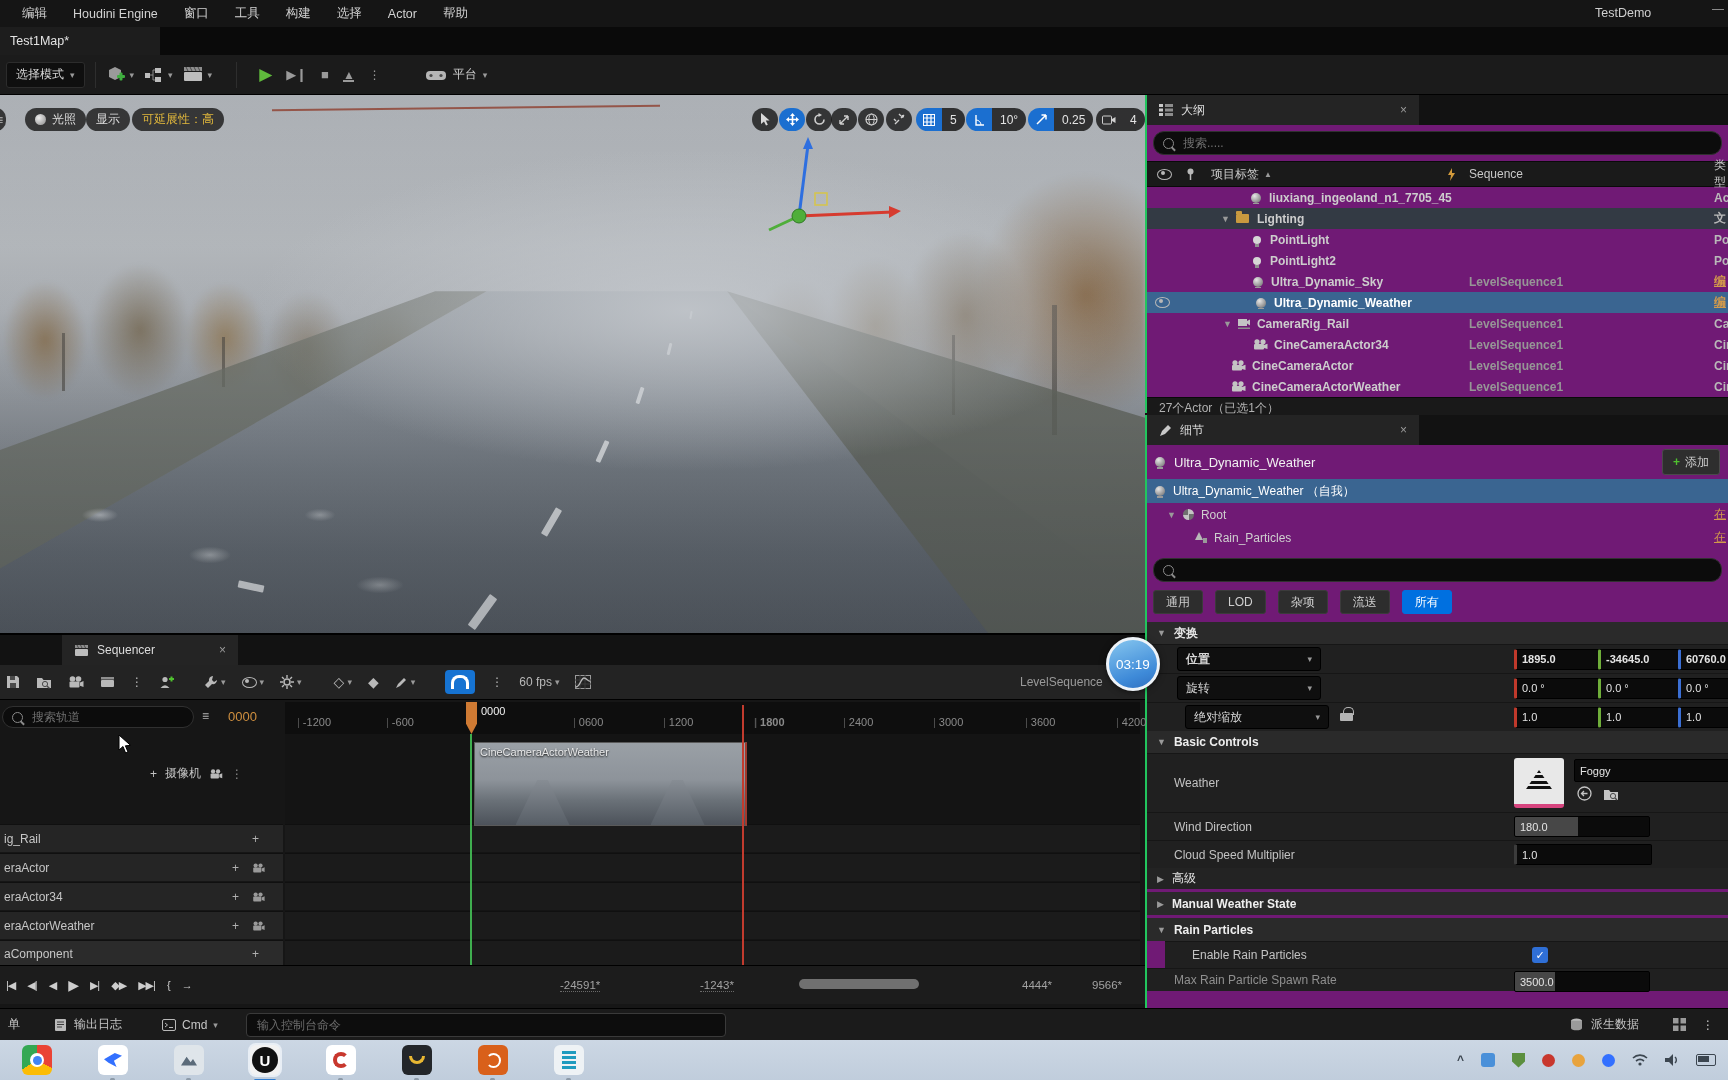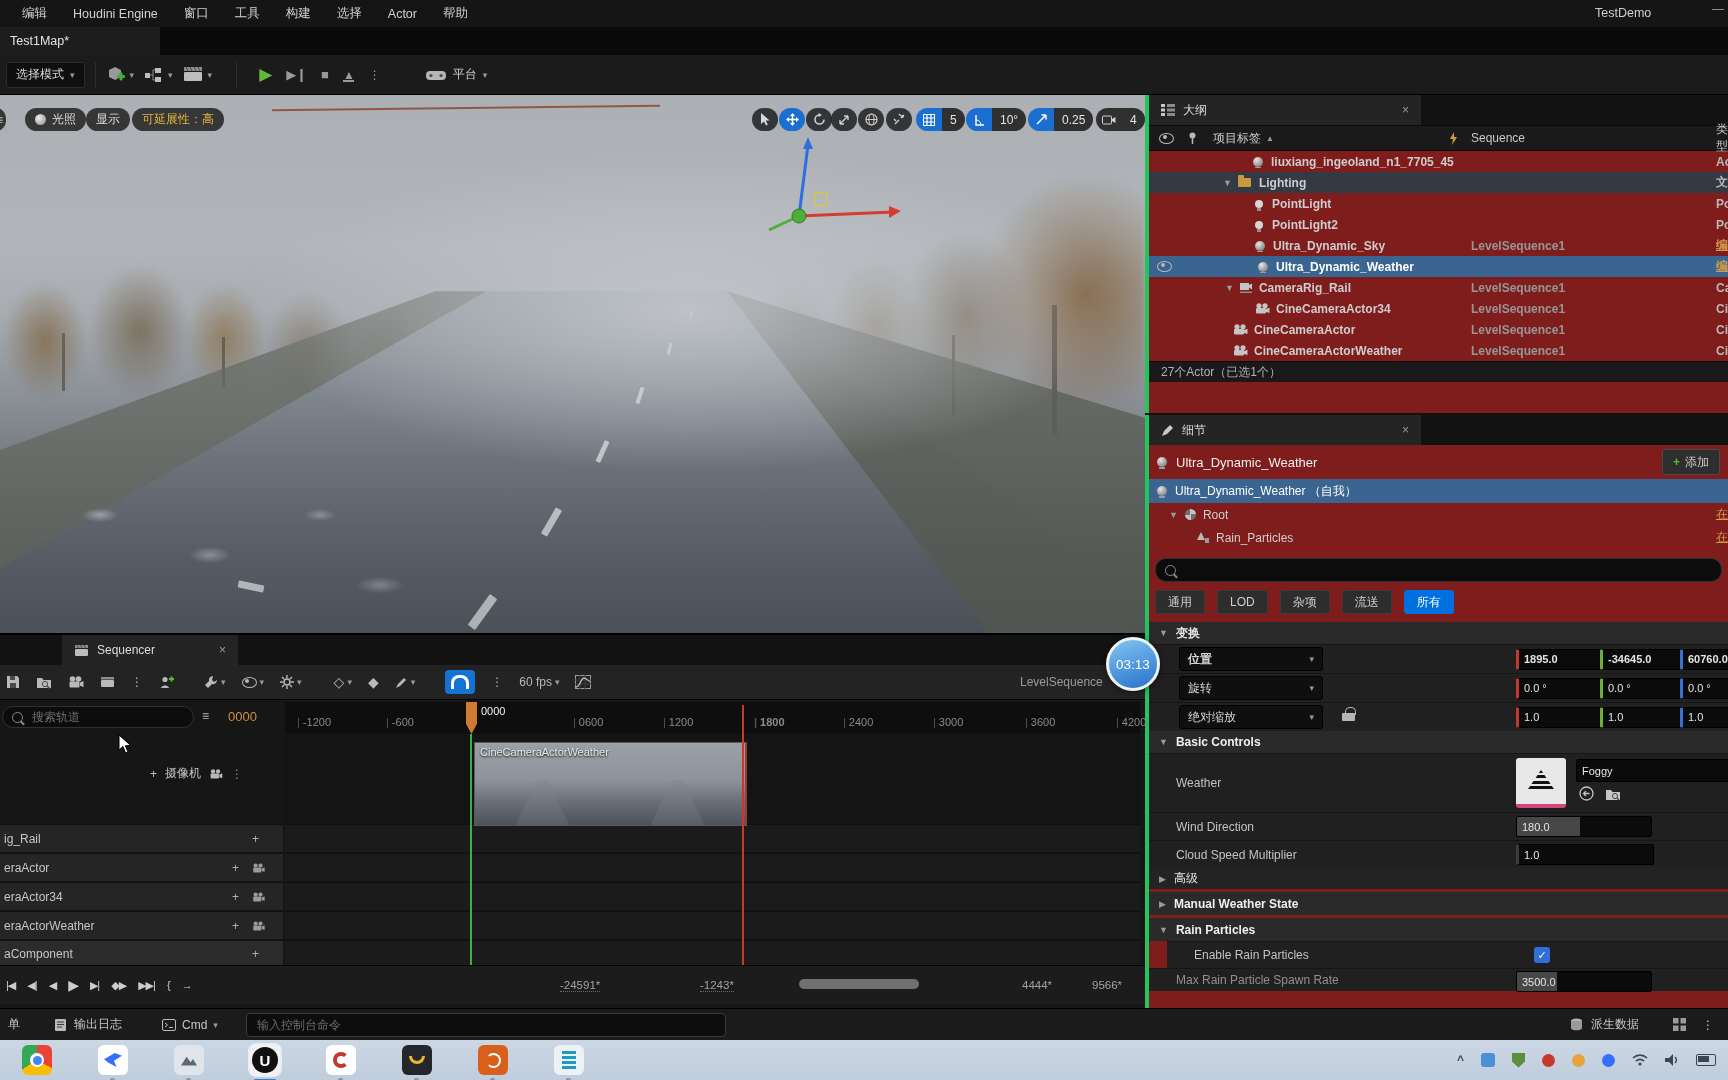--- a/index.html
+++ b/index.html
@@ -43,21 +43,21 @@
     radial-gradient(56% 44% at 60% 40%,rgba(197,201,206,.85),rgba(197,201,206,0) 68%),
     linear-gradient(180deg,rgba(182,186,191,.35) 0%,rgba(160,165,170,.12) 55%,rgba(80,86,92,.22) 100%);}
   .redline{left:272px;top:12px;width:388px;height:2px;background:rgba(142,62,46,.8);transform:rotate(-0.7deg);}
   .vpill{height:23px;border-radius:12px;background:rgba(24,24,24,.8);display:flex;align-items:center;gap:6px;padding:0 10px;color:#dedede;font-size:12px;}
   .vbtn{width:26px;height:23px;border-radius:12px;background:rgba(26,26,26,.82);display:flex;align-items:center;justify-content:center;}
   .vblue{background:#1b6fd0;}
   .snappill{height:23px;border-radius:12px;overflow:hidden;display:flex;}
   .snappill .si{width:26px;display:flex;align-items:center;justify-content:center;background:#1b6fd0;}
   .snappill .sv{display:flex;align-items:center;justify-content:center;background:rgba(26,26,26,.85);padding:0 8px;color:#e4e4e4;}
   
-  .panel{background:#7f1d1d;border-left:4px solid #22c55e;}
+  .panel{background:#701a75;border-left:2px solid #22c55e;}
   .tabstrip{height:30px;background:#121212;display:flex;}
   .ptab{height:30px;background:#242424;display:flex;align-items:center;gap:8px;padding:0 12px;color:#dcdcdc;}
   .searchpill{height:22px;border-radius:11px;background:#0c0c0c;border:1px solid #303030;display:flex;align-items:center;gap:7px;padding:0 9px;}
   .searchpill input{background:transparent;border:0;outline:0;color:#cfcfcf;font-size:12px;width:100%;font-family:inherit;}
   .searchpill input::placeholder{color:#6f6f6f;}
   .mag{width:9px;height:9px;border:1.5px solid #8b8b8b;border-radius:50%;position:relative;flex:0 0 auto;}
   .mag::after{content:"";position:absolute;width:5px;height:1.5px;background:#8b8b8b;transform:rotate(45deg);left:7px;top:9px;}
   .orow{height:21px;display:flex;align-items:center;position:relative;color:#cdcdcd;font-size:12px;white-space:nowrap;font-weight:bold;}
   .orow .seq{position:absolute;left:322px;color:#969696;}
   .orow .typ{position:absolute;left:567px;width:16px;overflow:hidden;color:#b9b9b9;}
@@ -306,20 +306,24 @@
             <rect x="0" y="4.5" width="4" height="3" fill="#c9c9c9"></rect>
             <rect x="0" y="9" width="4" height="3" fill="#c9c9c9"></rect>
             <rect x="6" y="0" width="8" height="3" fill="#8c8c8c"></rect>
             <rect x="6" y="4.5" width="8" height="3" fill="#8c8c8c"></rect>
             <rect x="6" y="9" width="8" height="3" fill="#8c8c8c"></rect>
           </svg>
         <span>大纲</span>
         <span style="margin-left:auto;color:#9a9a9a;">×</span>
       </div>
     </div>
+    <div class="searchpill" style="margin:6px;">
+      <span class="mag"></span>
+      <input placeholder="搜索....." style="">
+    </div>
     <div style="height:24px;background:#1a1a1a;border-top:1px solid #0a0a0a;border-bottom:1px solid #0a0a0a;position:relative;display:flex;align-items:center;color:#c9c9c9;">
       <span class="eye" style="margin-left:10px;"></span>
       <svg width="9" height="13" viewBox="0 0 9 13" style="margin-left:14px;">
           <circle cx="4.5" cy="3.5" r="3" fill="#b8b8b8"></circle>
           <line x1="4.5" y1="6" x2="4.5" y2="12" stroke="#b8b8b8" stroke-width="1.5"></line>
         </svg>
       <span style="margin-left:16px;">项目标签</span>
       <span style="font-size:8px;margin-left:5px;color:#9a9a9a;">▲</span>
       <svg width="9" height="13" viewBox="0 0 9 13" style="position:absolute;left:300px;">
           <polygon points="5,0 1,7 4,7 3,13 8,5 5,5" fill="#d29a3b"></polygon>
@@ -473,21 +477,21 @@
     <div class="prow" style="height:28px;position:relative;">
       <div class="labbtn" style="left:30px;width:126px;">
         <span>旋转</span>
           <span class="carx">▾</span>
       </div>
       <div class="nfield bx" style="left:367px;width:80px;">0.0 °</div>
       <div class="nfield by" style="left:451px;width:70px;">0.0 °</div>
       <div class="nfield bz" style="left:531px;width:52px;">0.0 °</div>
     </div>
     <div class="prow" style="height:28px;position:relative;">
-      <div class="labbtn" style="left:30px;width:126px;gap:28px;">
+      <div class="labbtn" style="left:38px;width:126px;gap:28px;">
         <span>绝对缩放</span>
           <span class="carx">▾</span>
       </div>
       <span style="position:absolute;left:196px;width:9px;height:7px;border:1.5px solid #b5b5b5;border-bottom:0;border-radius:5px 5px 0 0;top:4px;"></span>
       <span style="position:absolute;left:193px;top:10px;width:13px;height:8px;background:#b5b5b5;border-radius:1px;"></span>
       <div class="nfield bx" style="left:367px;width:80px;">1.0</div>
       <div class="nfield by" style="left:451px;width:70px;">1.0</div>
       <div class="nfield bz" style="left:531px;width:52px;">1.0</div>
     </div>
     <div class="hdr" style="height:22px;color:#eee;">
@@ -733,21 +737,21 @@
       <span class="tp">→</span>
       <span class="rangenum" style="left:560px;">-24591*</span>
       <span class="rangenum" style="left:700px;">-1243*</span>
       <span style="position:absolute;left:799px;top:13px;width:120px;height:10px;background:#707070;border-radius:5px;"></span>
       <span class="rangenum" style="left:1022px;border-bottom:0;">4444*</span>
       <span class="rangenum" style="left:1092px;border-bottom:0;">9566*</span>
     </div>
   </div>
 
   <div class="abs clock">
-    <span>03:13</span>
+    <span>03:19</span>
   </div>
 
   <svg class="abs" style="left:118px;top:735px;" width="14" height="20" viewBox="0 0 14 20">
     <polygon points="1,0 1,15 5,11.5 7.6,18 10,17 7.4,10.8 12.6,10.4" fill="#fff" stroke="#000"></polygon>
   </svg>
 
   <div class="abs statusbar flex">
     <span style="margin-left:8px;">单</span>
     <div class="flex" style="margin-left:34px;gap:7px;">
       <svg width="13" height="14" viewBox="0 0 13 14">

